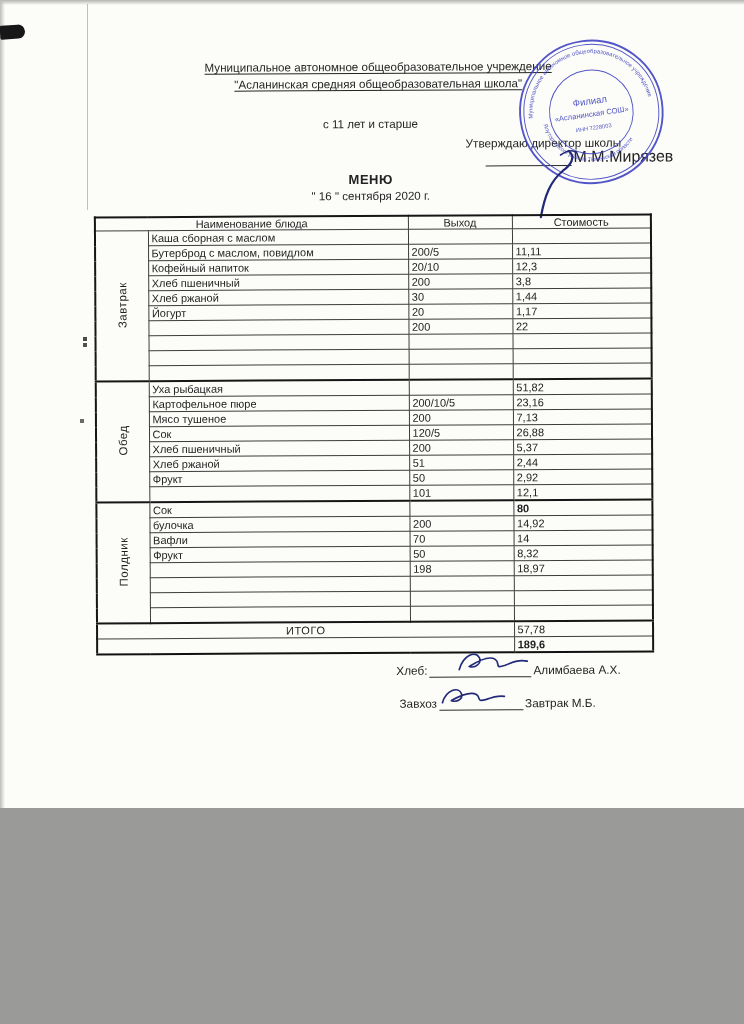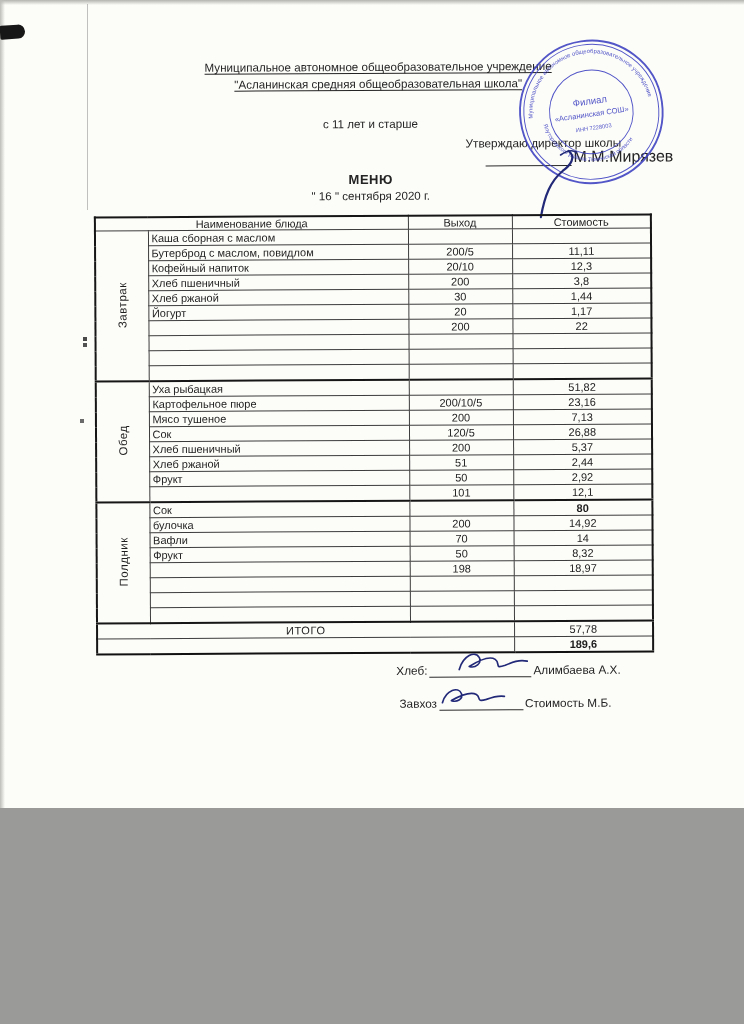--- a/index.html
+++ b/index.html
@@ -30,21 +30,21 @@
   .sig-svg{position:absolute;overflow:visible;}
   .sig-svg path{fill:none;stroke:#222a78;stroke-linecap:round;stroke-linejoin:round;}
   
   table.menu{position:absolute;left:95px;top:215px;width:556px;border-collapse:collapse;table-layout:fixed;
              font-size:11px;color:#1e1e1e;border:2px solid #161616;}
   table.menu th,table.menu td{border:1px solid #3d3d3d;height:14px;line-height:12px;padding:0 3px;
              overflow:hidden;white-space:nowrap;}
   table.menu th{font-weight:normal;text-align:center;height:12px;}
   th.th-dish{padding-left:85px;}
   td.dish{text-align:left;padding-left:4px;}
-  td.out,td.cost{text-align:center;}
+  td.out,td.cost{}
   td.vcell{text-align:center;vertical-align:middle;border-left:2px solid #161616;}
   .vtext{display:inline-block;writing-mode:vertical-rl;transform:rotate(180deg);font-size:11.5px;letter-spacing:.5px;}
   tr.sec-start td{border-top:2px solid #161616;}
   tr.grand-row td{border-bottom:2px solid #111;}
   td.itogo{text-align:center;letter-spacing:.6px;}
   .bold{font-weight:bold;}
   
   .cook-row{left:395px;top:664px;font-size:11.8px;display:flex;align-items:flex-end;gap:2px;}
   .zav-row{left:398px;top:697px;font-size:11.8px;display:flex;align-items:flex-end;gap:2px;}
   .sig-space2{display:inline-block;width:102px;height:13px;border-bottom:1px solid #2b2b2b;}
@@ -259,20 +259,20 @@
       <span class="sig-space2"></span>
       <span>Алимбаева А.Х.</span>
     </div>
     <svg class="sig-svg" style="left:448px;top:648px;width:95px;height:30px;" viewBox="0 0 95 30">
       <path d="M 10,22 C 14,8 26,3 30,10 C 33,16 26,21 20,19 C 28,14 40,8 46,12 C 52,16 44,22 56,18 C 63,15 70,12 78,14" stroke-width="1.7"></path>
     </svg>
 
     <div class="t zav-row">
       <span>Завхоз</span>
       <span class="sig-space3"></span>
-      <span>Стоимость М.Б.</span>
+      <span>Завтрак М.Б.</span>
     </div>
     <svg class="sig-svg" style="left:433px;top:684px;width:85px;height:26px;" viewBox="0 0 85 26">
       <path d="M 8,19 C 12,6 24,3 27,10 C 29,16 22,19 17,17 C 26,12 36,8 42,11 C 47,14 41,19 52,16 C 60,13 64,12 70,13" stroke-width="1.7"></path>
     </svg>
 
   </div>
 </div>
 
 </body></html>

